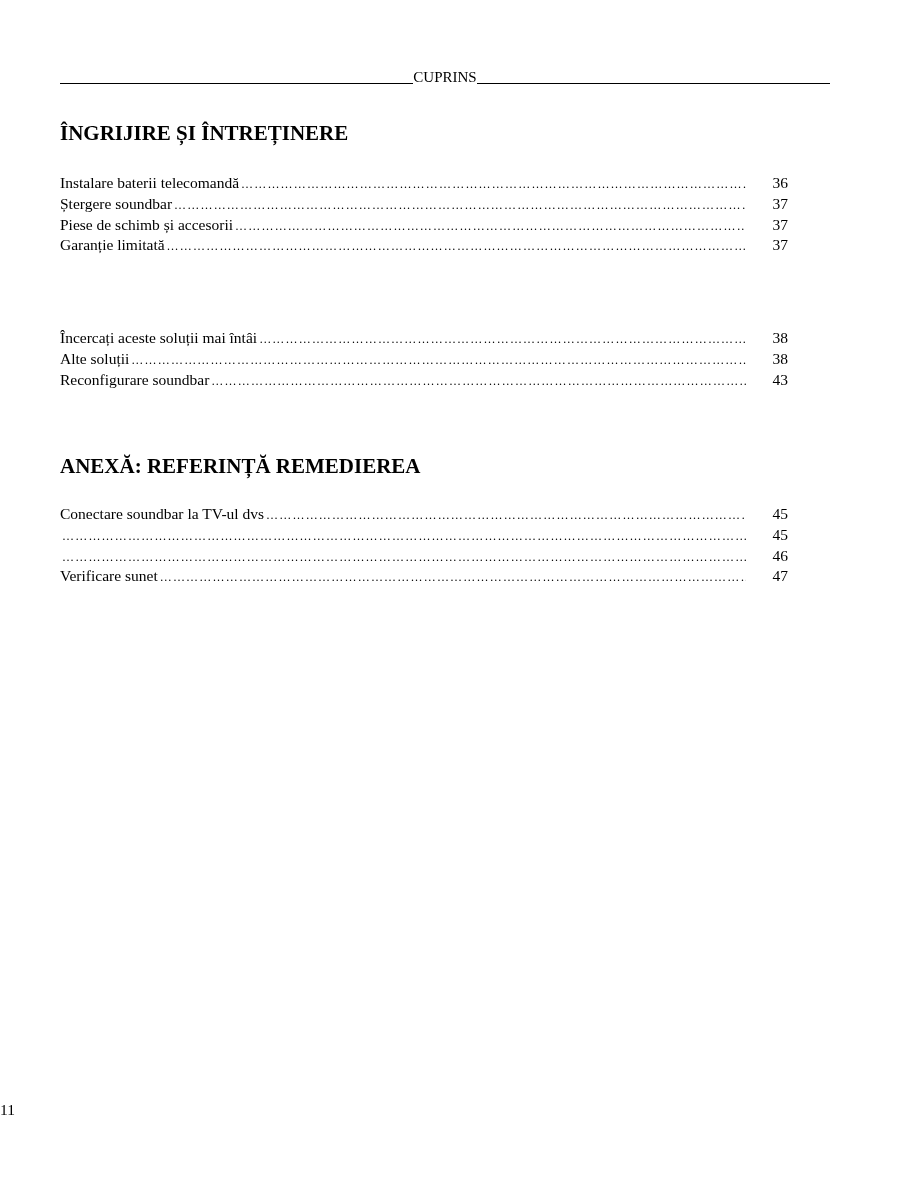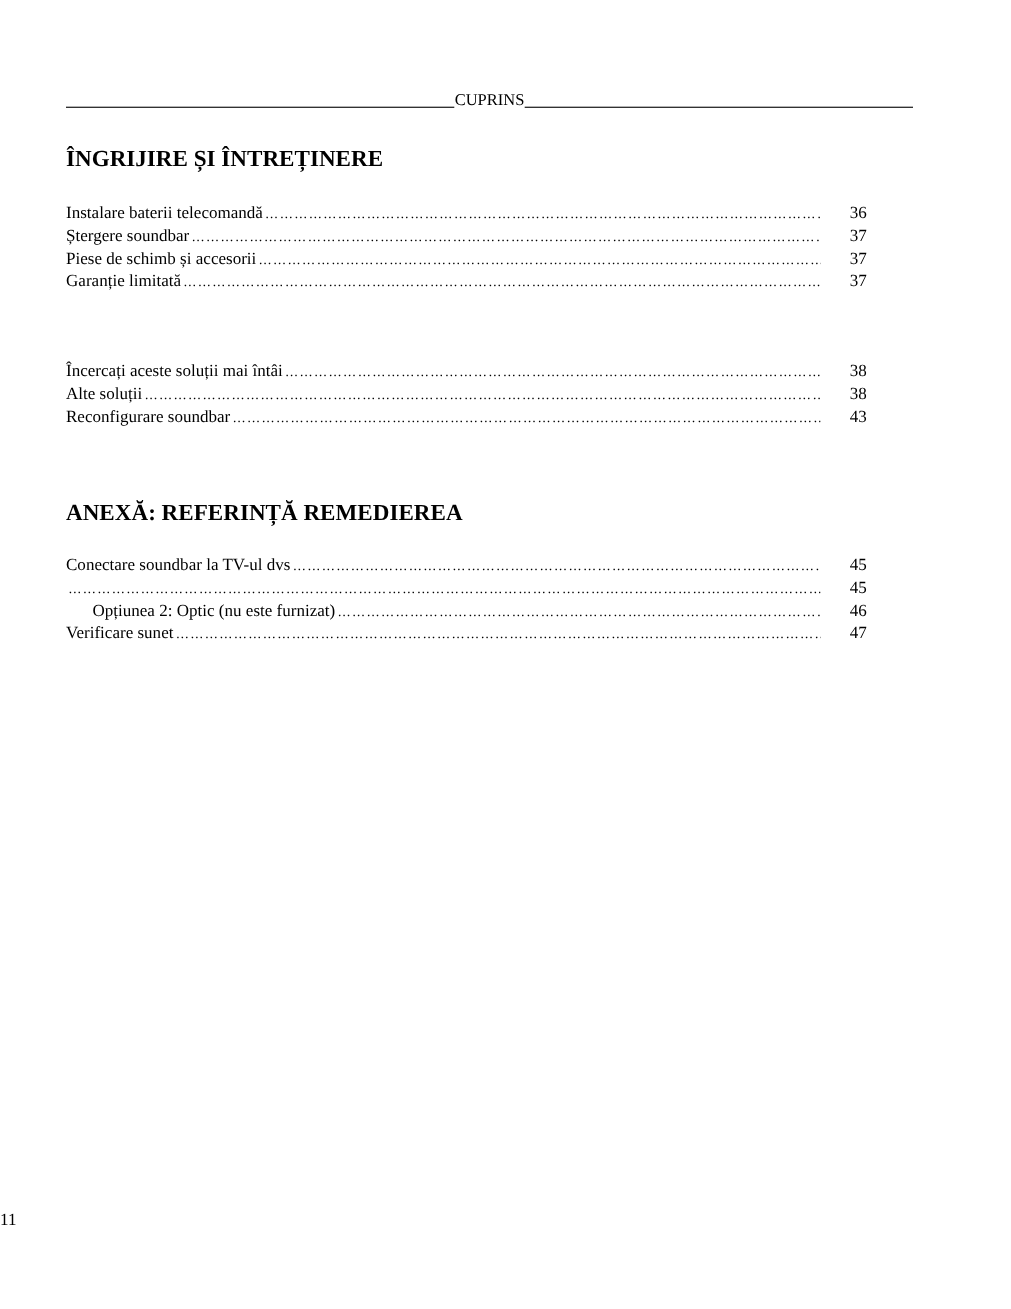--- a/index.html
+++ b/index.html
@@ -2,21 +2,21 @@
 <html><head>
 <meta charset="utf-8">
 <style>
   html, body { margin: 0; padding: 0; background: #ffffff; }
   body {
     width: 919px; height: 1190px; position: relative; overflow: hidden;
     font-family: "Liberation Serif", "DejaVu Serif", serif; color: #000;
   }
   .header {
     position: absolute; left: 60px; top: 66px; width: 770px; height: 20px;
-    display: flex; align-items: flex-end; font-size: 15px; margin-top: 14px;
+    display: flex; align-items: flex-end; font-size: 15px;
   }
   .header .rule { flex: 1; border-bottom: 1px solid #000; height: 15px; margin-bottom: 2px; }
   .header .title { padding: 0 0; line-height: 18px; }
   .section { position: absolute; left: 60px; width: 728px; }
   .section h2 {
     margin: 0; font-size: 21px; font-weight: bold; line-height: 26px; letter-spacing: 0;
   }
   .entries { margin-top: 24px; }
   .entry {
     display: flex; align-items: baseline; font-size: 15.5px; line-height: 20.8px; height: 20.8px; justify-content: flex-end;
@@ -38,21 +38,21 @@
 </style>
 </head>
 <body>
 
 <div class="header">
   <div class="rule"></div>
   <div class="title">CUPRINS</div>
   <div class="rule"></div>
 </div>
 
-<div class="section" style="top:131px;">
+<div class="section" style="top:120px;">
   <h2>ÎNGRIJIRE ȘI ÎNTREȚINERE</h2>
   <div class="entries" style="margin-top:27px;">
     <div class="entry">
       <span class="label">Instalare baterii telecomandă</span>
       <span class="dots"></span>
       <span class="page">36</span>
     </div>
     <div class="entry">
       <span class="label">Ștergere soundbar</span>
       <span class="dots"></span>
@@ -97,21 +97,20 @@
     <div class="entry">
       <span class="label">Conectare soundbar la TV-ul dvs</span>
       <span class="dots"></span>
       <span class="page">45</span>
     </div>
     <div class="entry indent">
       <span class="dots"></span>
       <span class="page">45</span>
     </div>
     <div class="entry indent">
-      <span class="label">Opțiunea 2: Optic (nu este furnizat)</span>
       <span class="dots"></span>
       <span class="page">46</span>
     </div>
     <div class="entry">
       <span class="label">Verificare sunet</span>
       <span class="dots"></span>
       <span class="page">47</span>
     </div>
   </div>
 </div>

